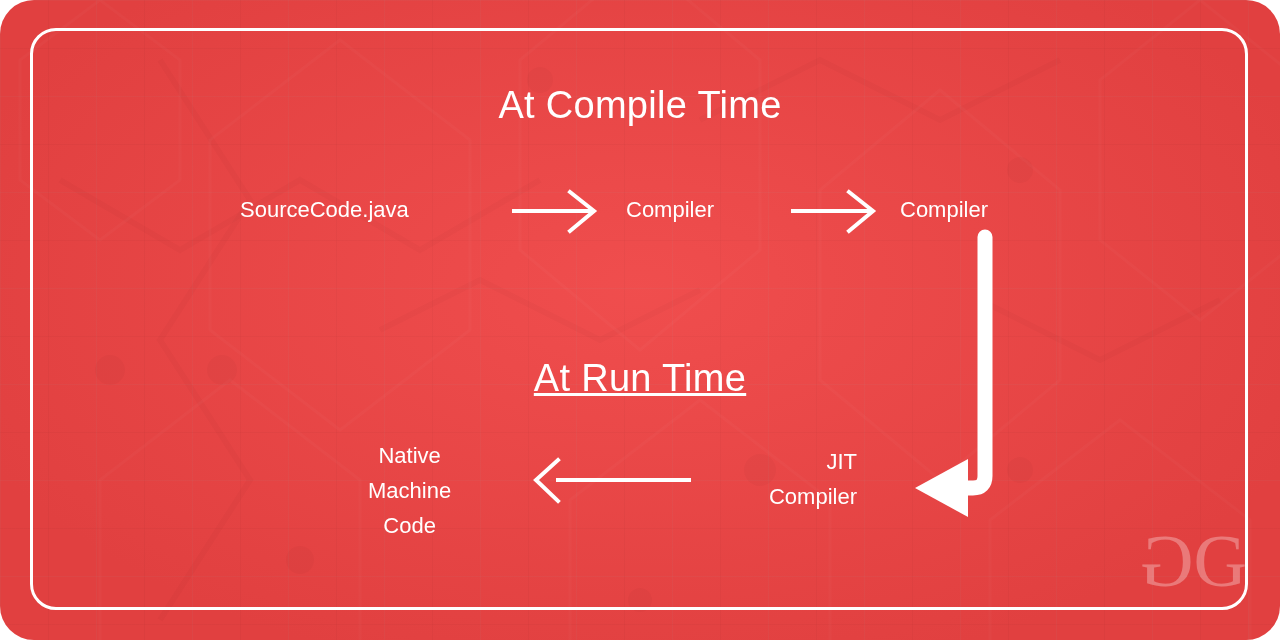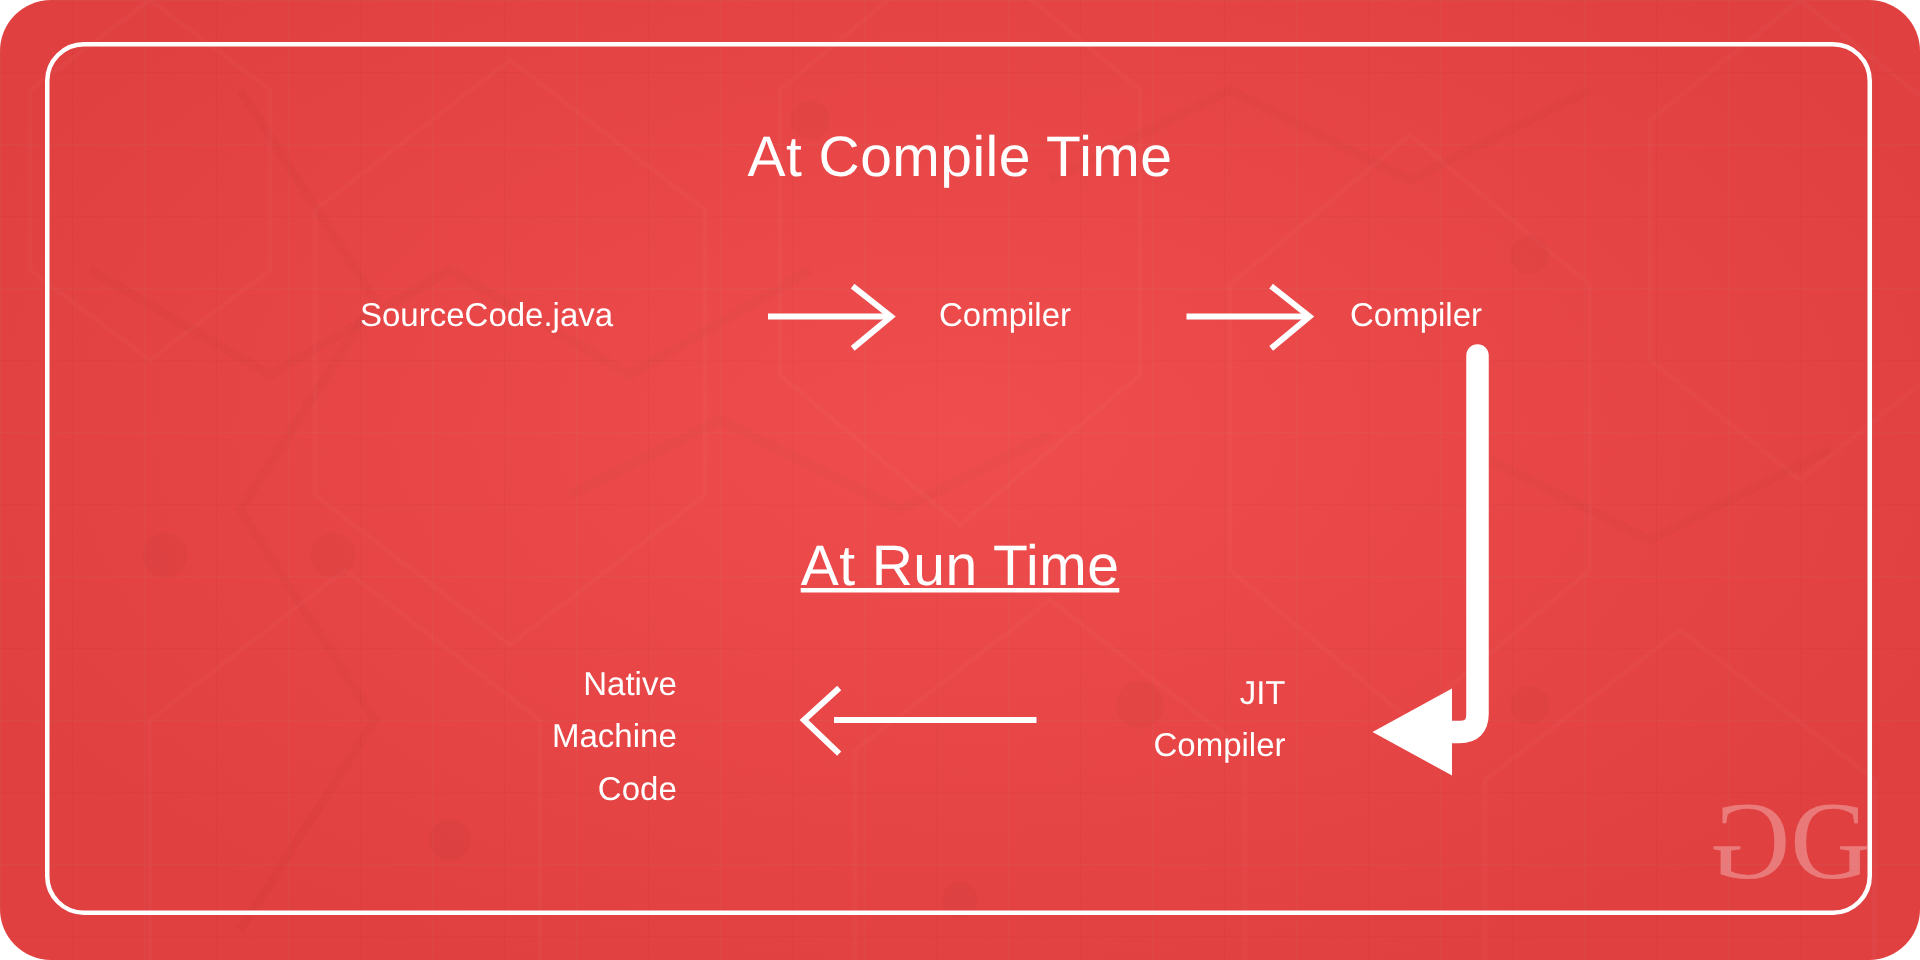--- a/index.html
+++ b/index.html
@@ -84,21 +84,21 @@
     position: absolute;
     color: #ffffff;
     font-size: 22px;
     font-weight: 300;
     line-height: 35px;
     white-space: pre-line;
   }
   #node-source   { left: 240px; top: 192px; }
   #node-compiler { left: 626px; top: 192px; }
   #node-bytecode { left: 900px; top: 192px; }
-  #node-native   { left: 368px; top: 438px; text-align: right; }
+  #node-native   { left: 368px; top: 438px; text-align: center; }
   #node-jit      { left: 733px; top: 444px; text-align: right; width: 124px; }
 
   svg.overlay {
     position: absolute;
     inset: 0;
     width: 1280px;
     height: 640px;
     pointer-events: none;
   }
 

